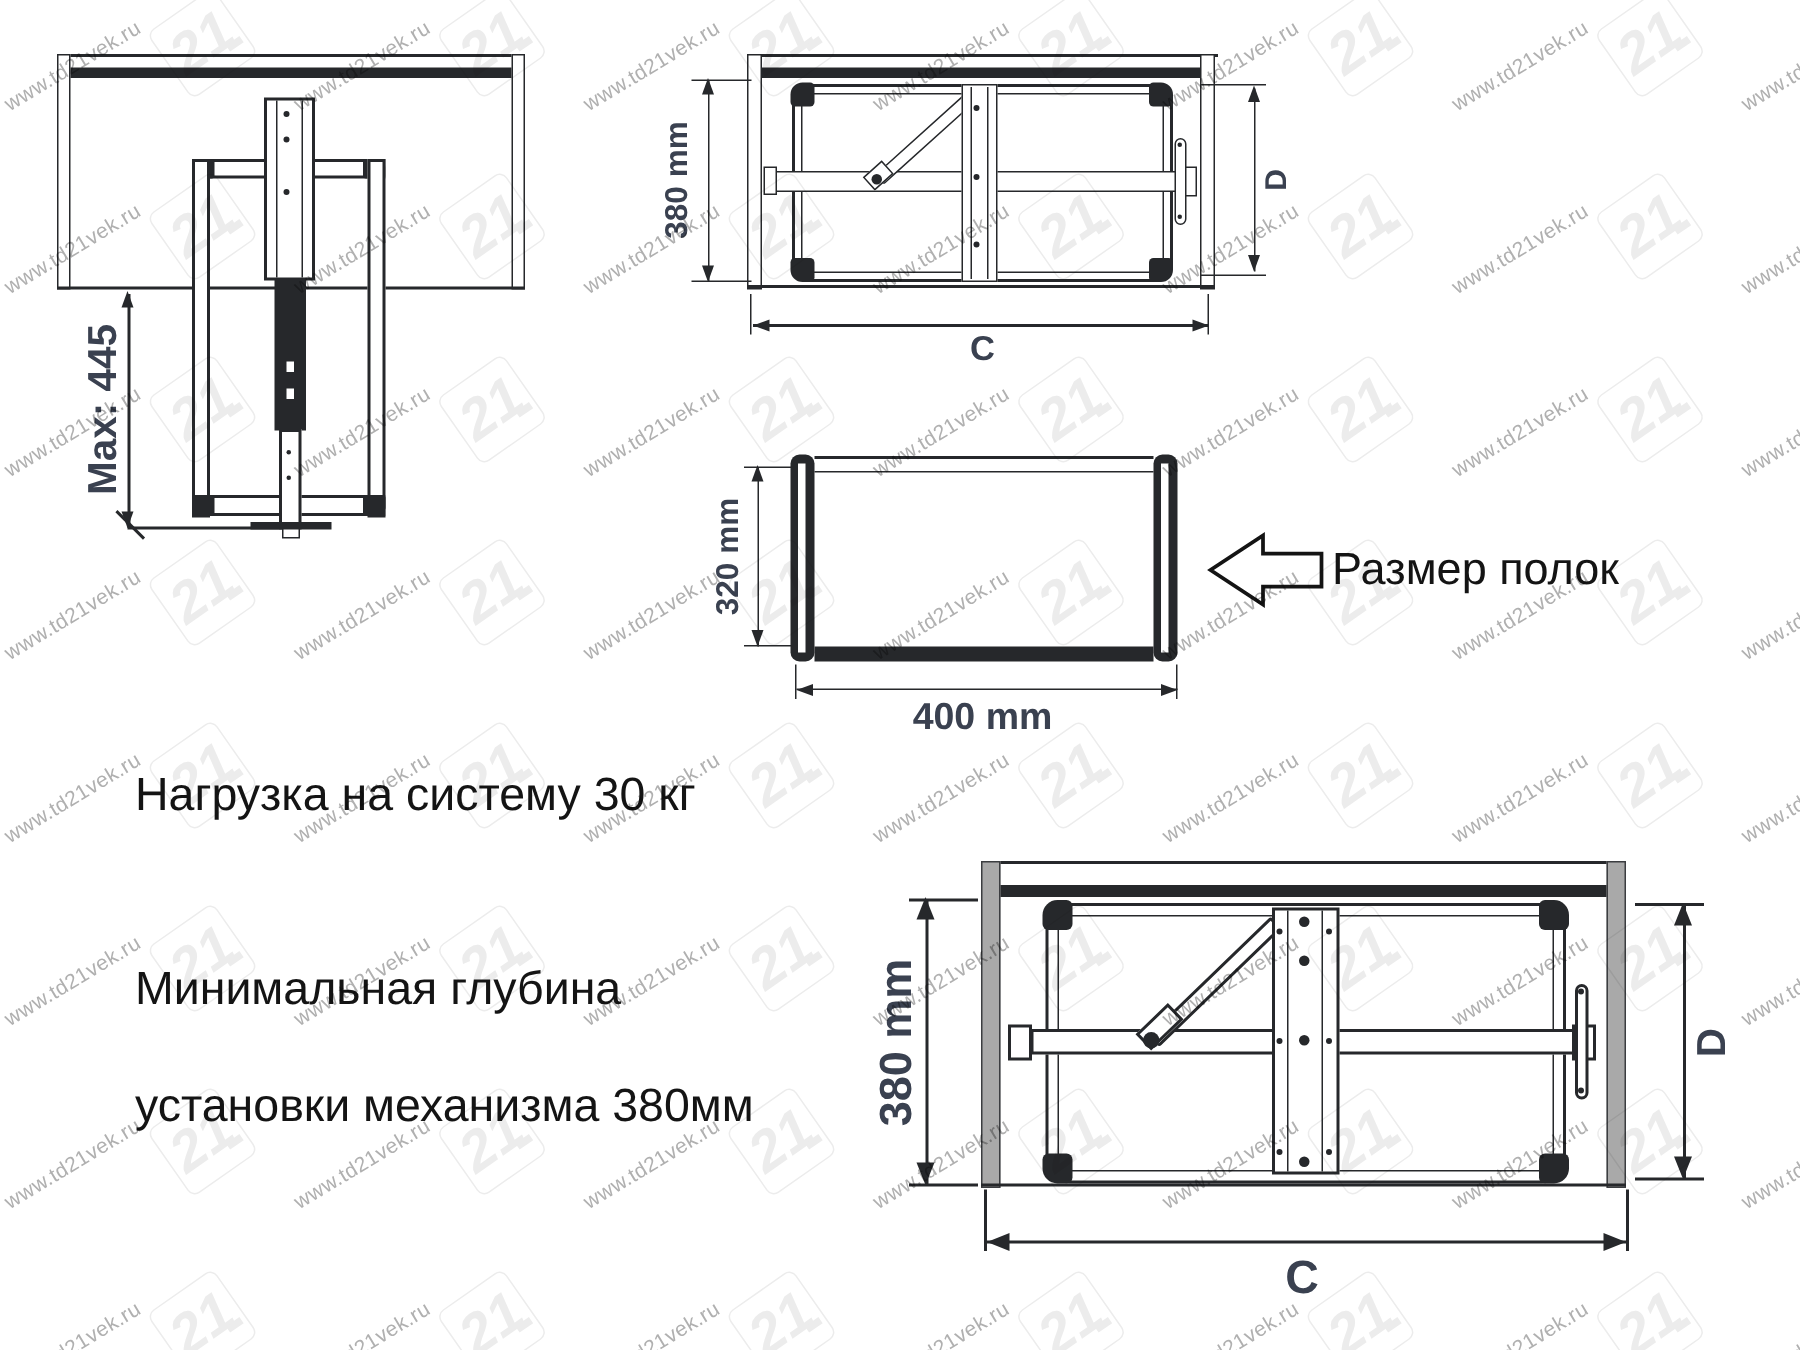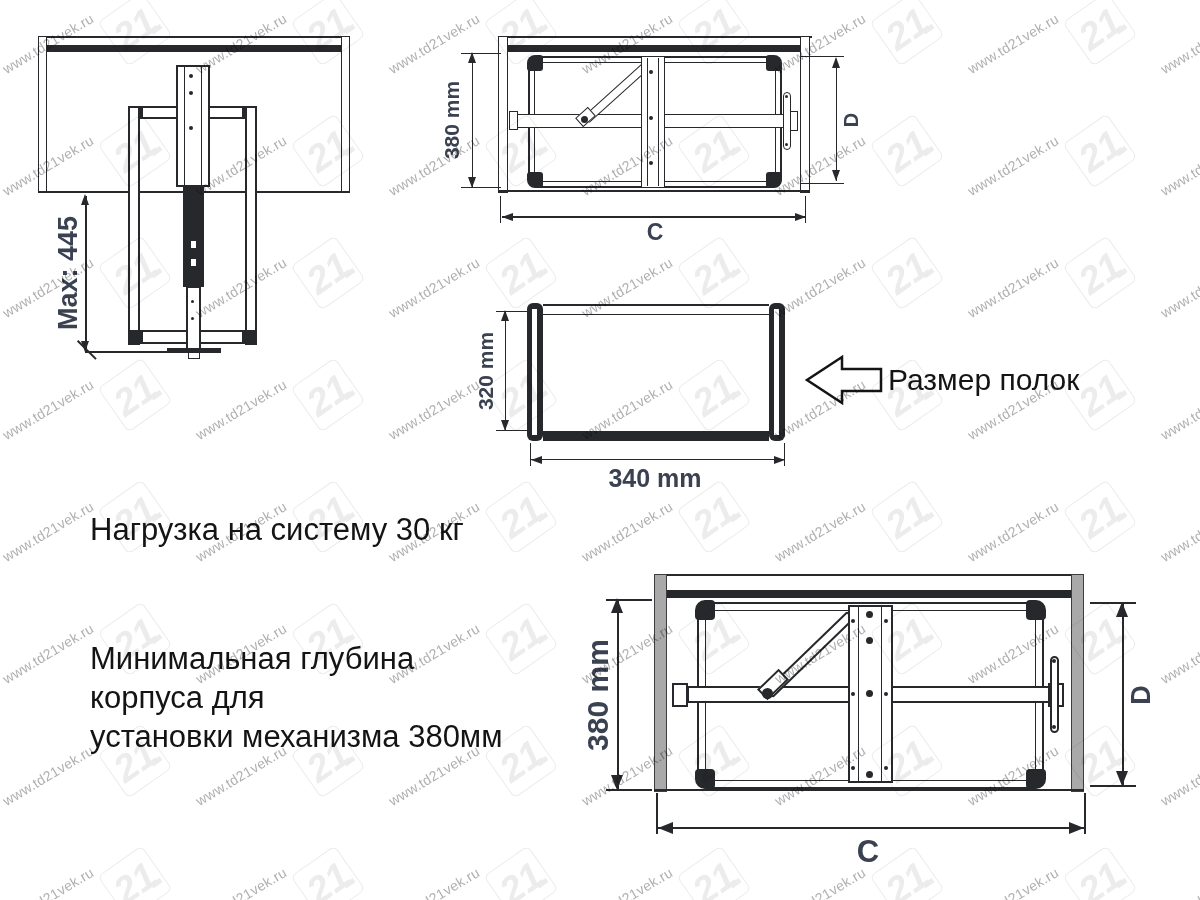--- a/index.html
+++ b/index.html
@@ -145,31 +145,30 @@
     <div class="tri ad" style="left:501px;top:420px;"></div>
     <div class="ln" style="left:496px;top:311px;width:32px;height:1.2px;"></div>
     <div class="ln" style="left:496px;top:430px;width:32px;height:1.2px;"></div>
     <div class="dlabel rot" style="left:442px;top:359px;width:88px;height:24px;font-size:21px;">320 mm</div>
 
     <div class="ln" style="left:531px;top:459px;width:254px;height:1.2px;"></div>
     <div class="tri al" style="left:531px;top:456px;"></div>
     <div class="tri ar" style="left:774px;top:456px;"></div>
     <div class="ln" style="left:530px;top:443px;width:1.2px;height:23px;"></div>
     <div class="ln" style="left:784px;top:443px;width:1.2px;height:23px;"></div>
-    <div class="dlabel" style="left:599px;top:465px;width:112px;height:26px;font-size:25px;">340 mm</div>
+    <div class="dlabel" style="left:599px;top:465px;width:112px;height:26px;font-size:25px;">400 mm</div>
 
     <svg style="position:absolute;left:802px;top:352px;" width="82" height="57" viewBox="0 0 82 57">
       <polygon points="79,17 40,17 40,5 5,28 40,51 40,39 79,39" fill="#ffffff" stroke="#141414" stroke-width="2.5"></polygon>
     </svg>
     <div class="callout-text" style="left:888px;top:363px;">Размер полок</div>
   </div>
 
   <div class="note" style="left:90px;top:512px;">Нагрузка на систему 30 кг</div>
   <div class="note" style="left:90px;top:641px;">Минимальная глубина</div>
-  <div class="note" style="left:90px;top:680px;">корпуса для</div>
   <div class="note" style="left:90px;top:719px;">установки механизма 380мм</div>
 
   <div>
     <div class="ln" style="left:654px;top:574px;width:430px;height:2px;"></div>
     <div class="box b1" style="left:654px;top:574px;width:13px;height:218px;background:var(--wall,#a9a9a9);border-color:#3b3d40;"></div>
     <div class="box b1" style="left:1071px;top:574px;width:13px;height:218px;background:var(--wall,#a9a9a9);border-color:#3b3d40;"></div>
     <div class="ln" style="left:667px;top:590px;width:404px;height:8px;"></div>
     <div class="ln" style="left:654px;top:789px;width:430px;height:2px;"></div>
 
     <div class="box" style="left:697px;top:602px;width:347px;height:187px;border-width:2.5px;border-radius:16px;background:transparent;"></div>

